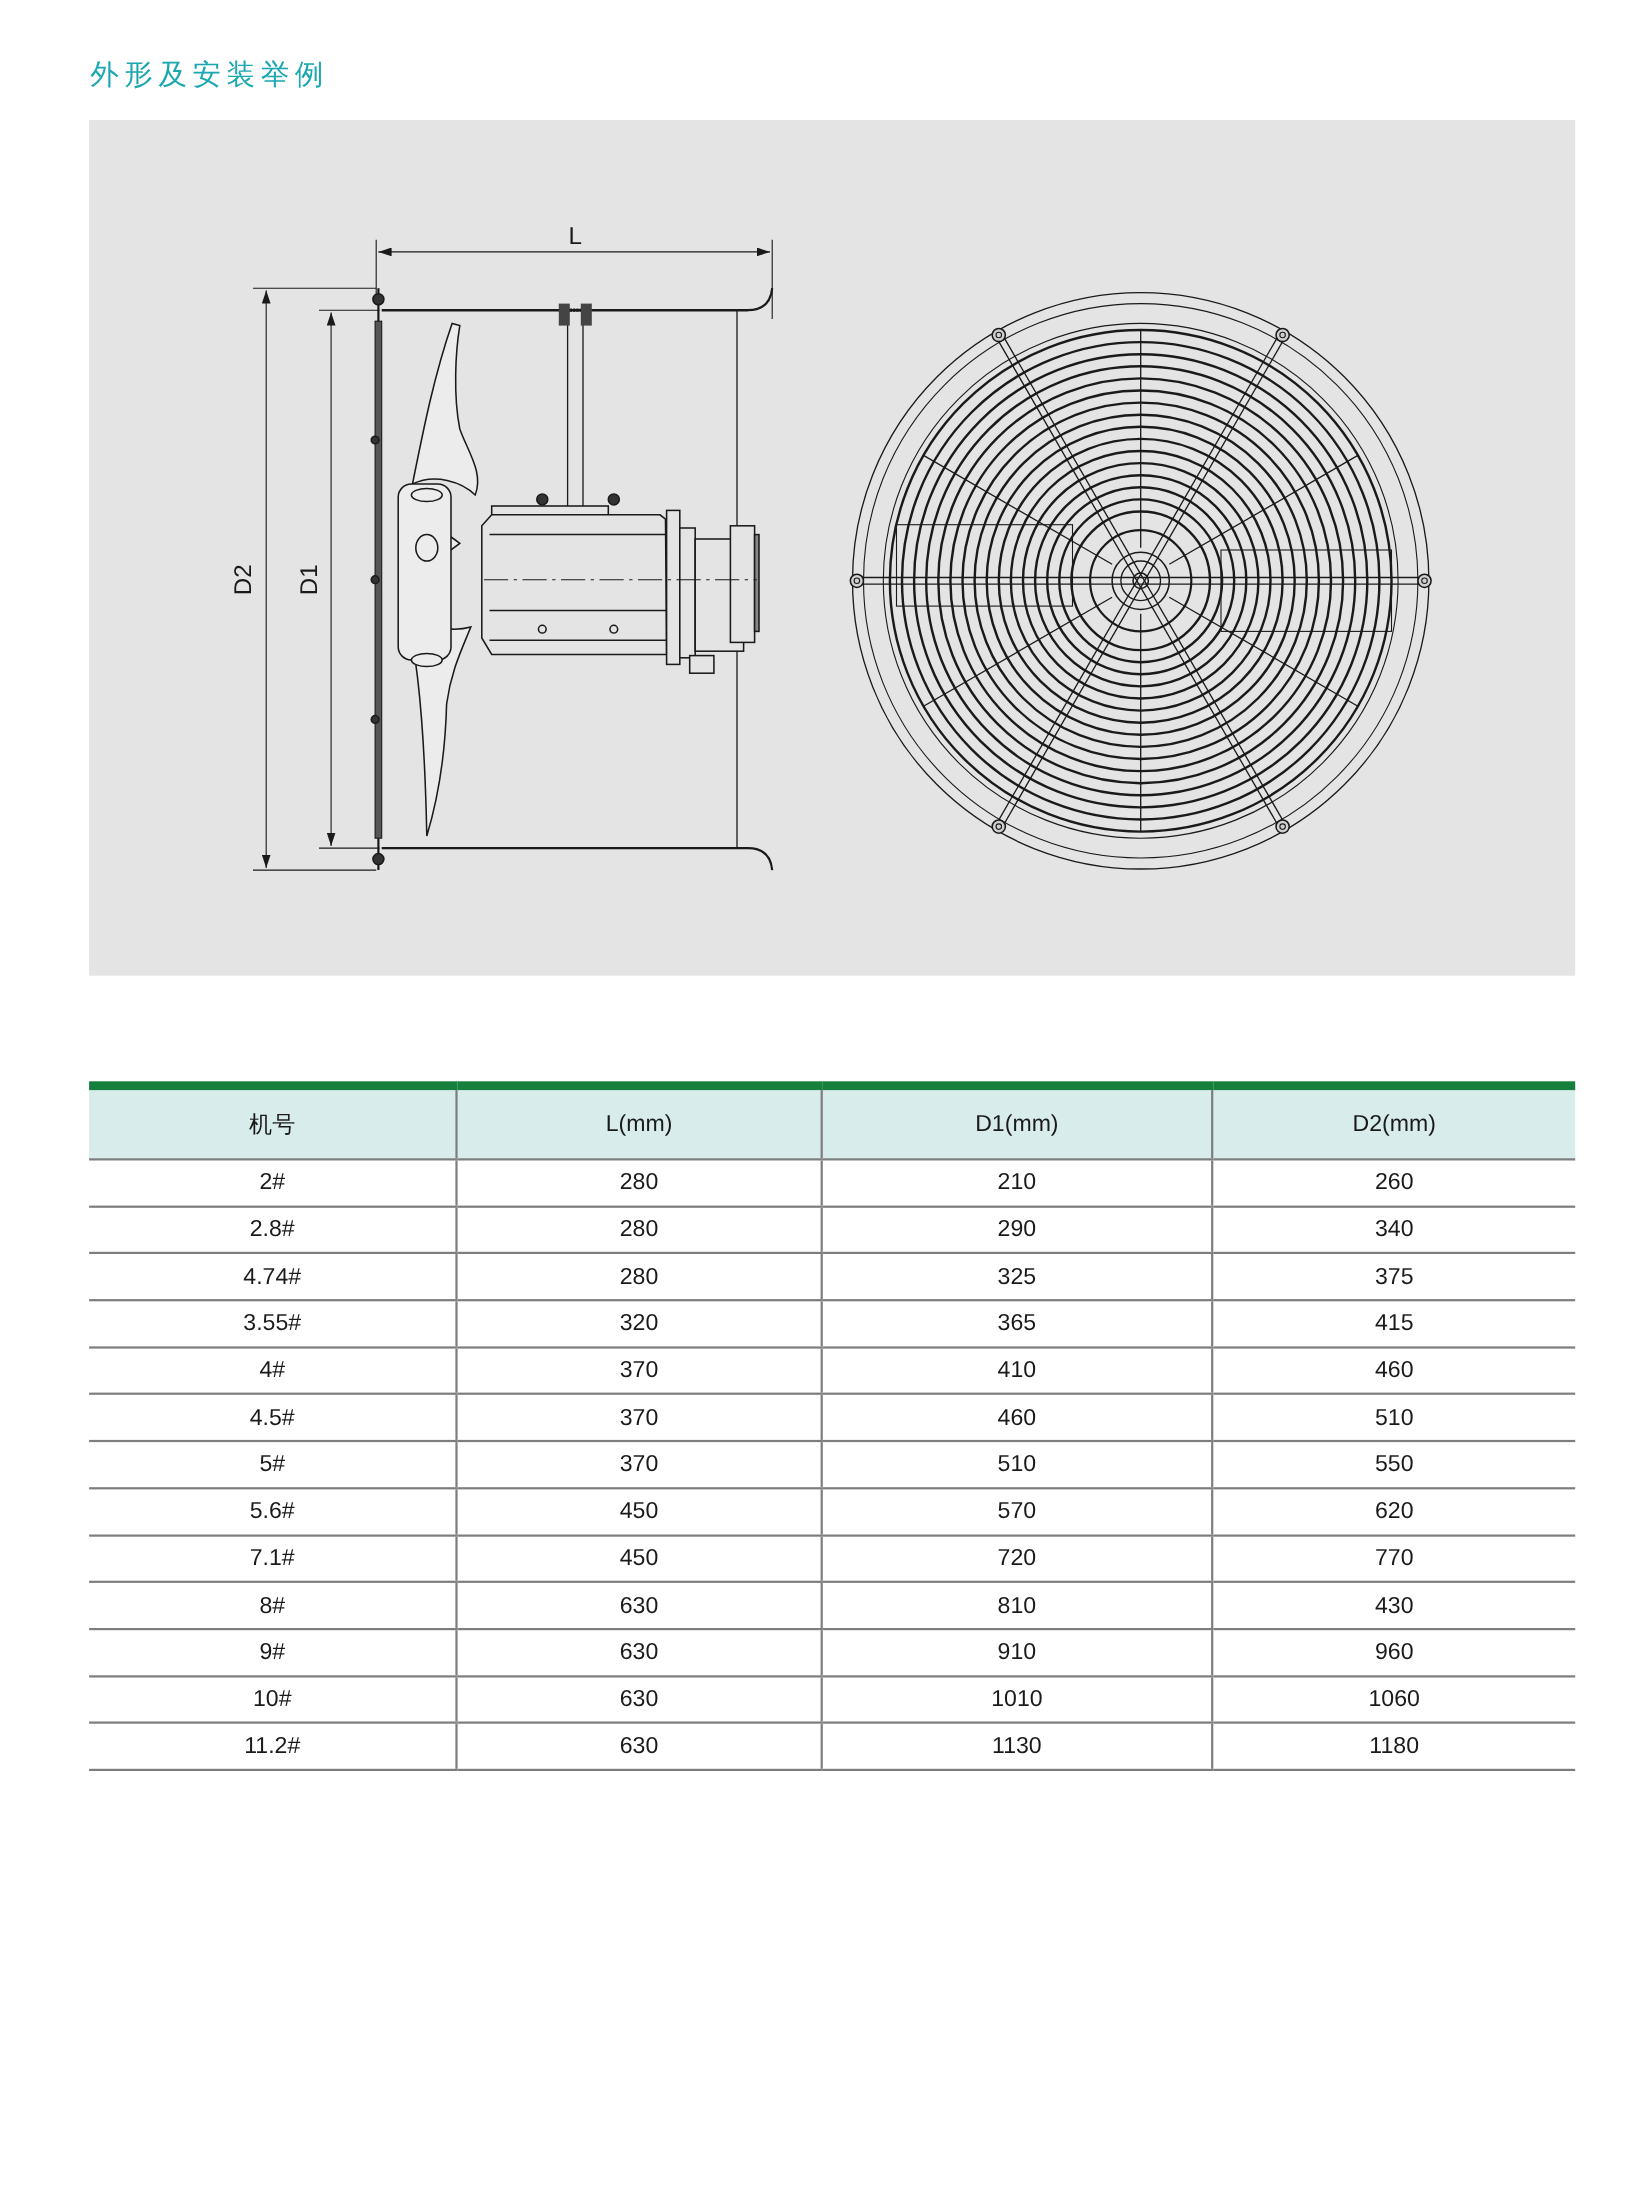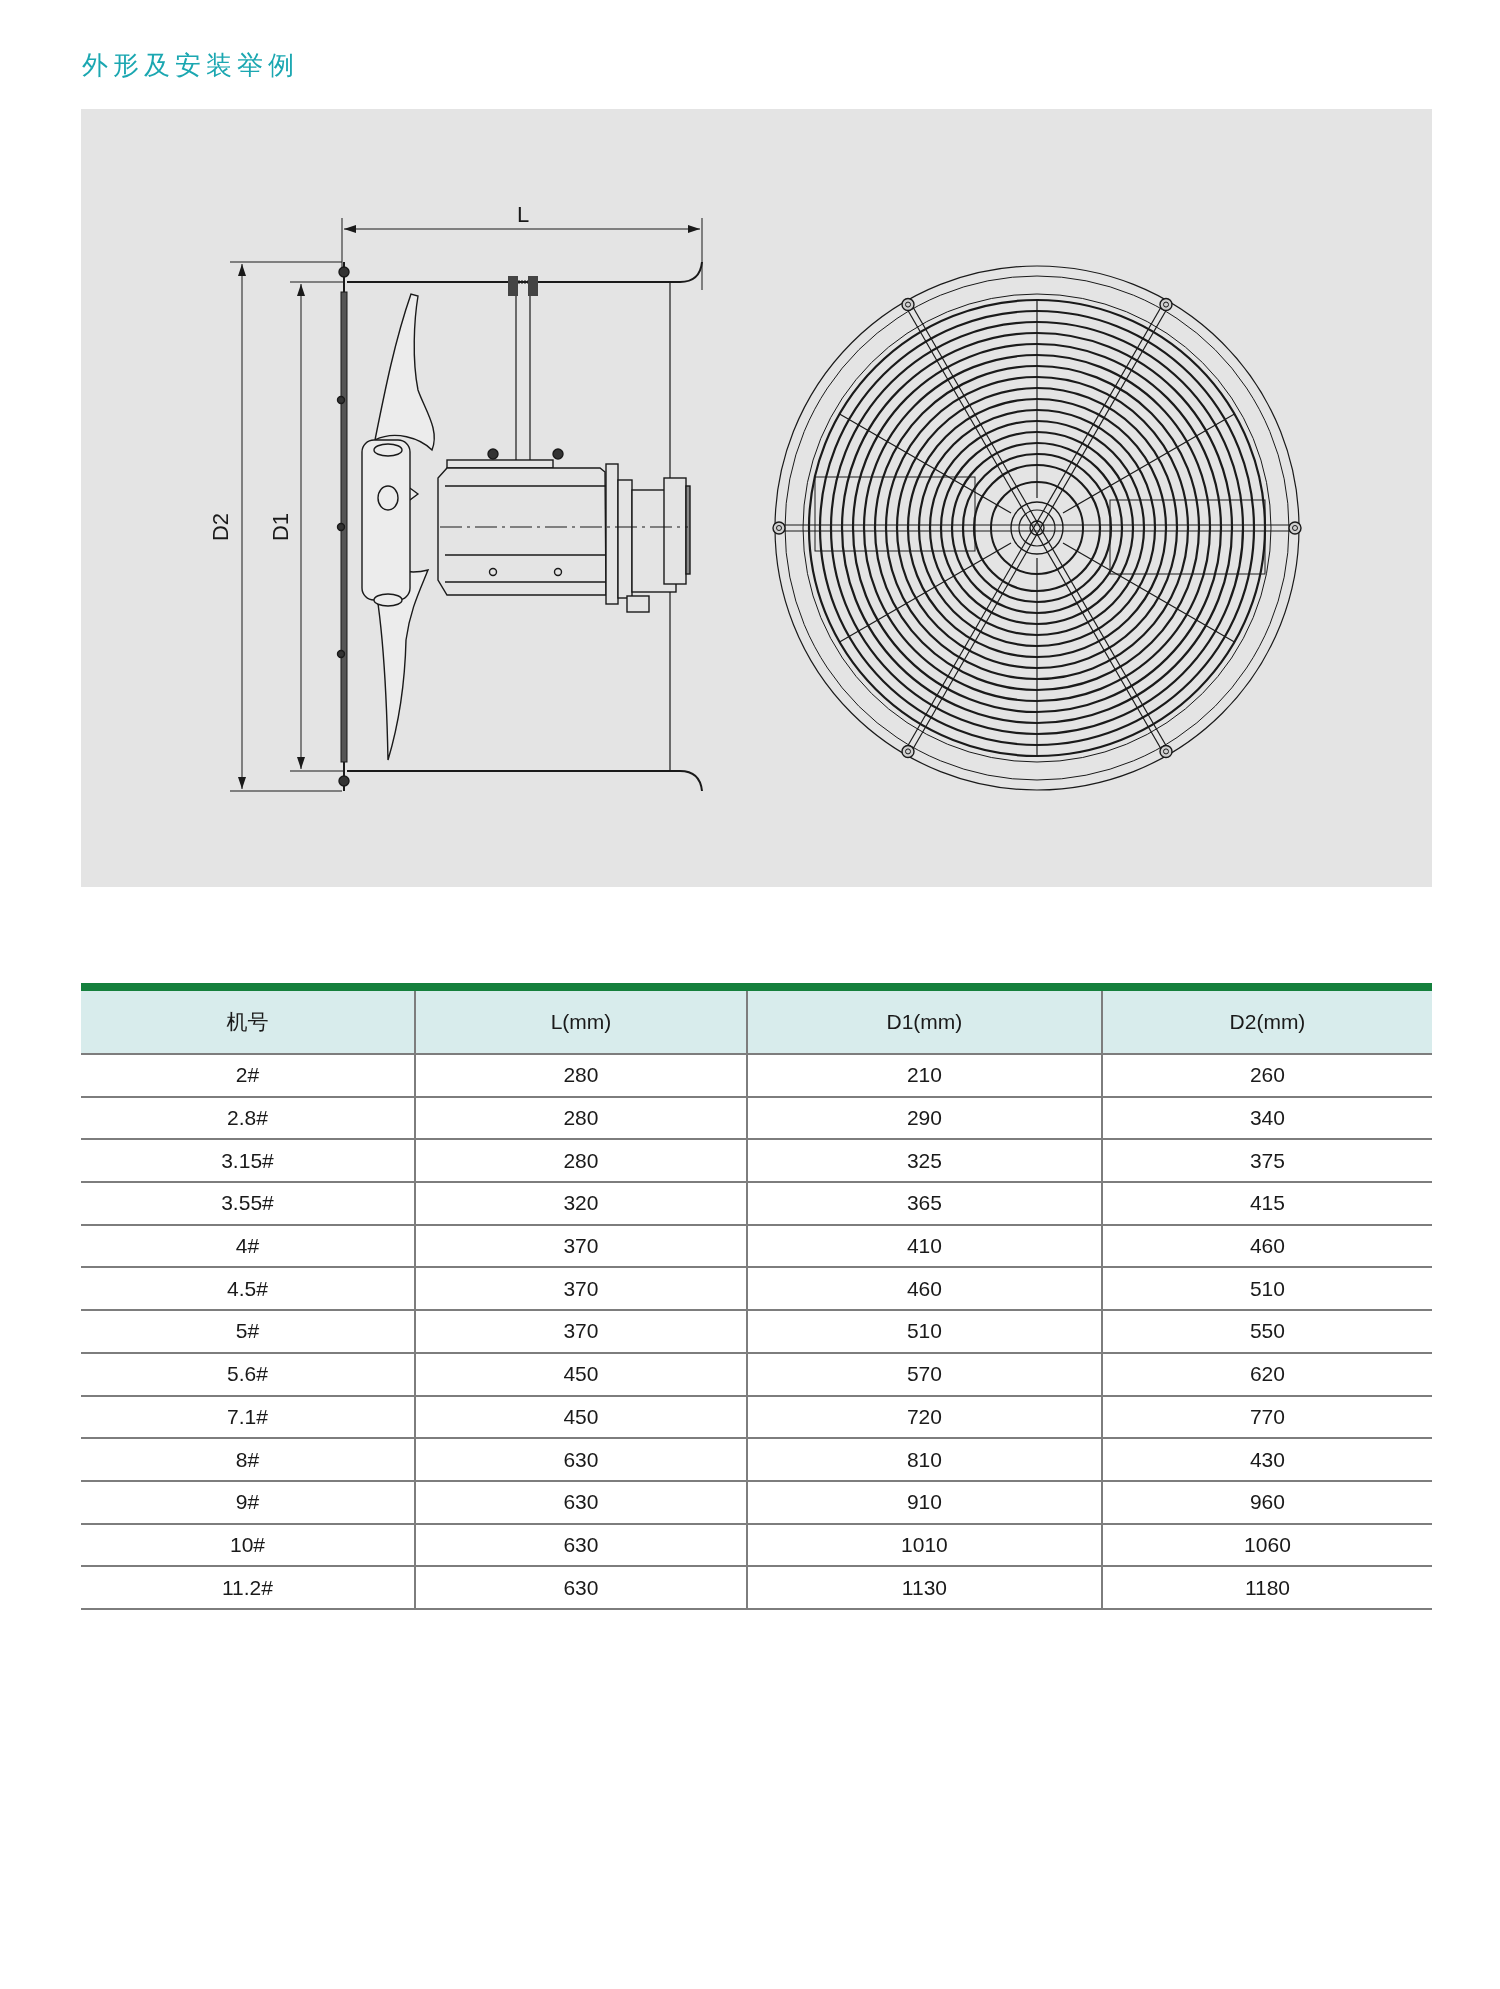--- a/index.html
+++ b/index.html
@@ -1,19 +1,19 @@
 <!DOCTYPE html>
 <html><head>
 <meta charset="utf-8">
 <style>
   html, body { margin:0; padding:0; background:#ffffff; }
   body { width:1500px; height:1989px; position:relative; overflow:hidden;
          font-family:"Liberation Sans", "DejaVu Sans", sans-serif; color:#1a1a1a; }
   .title { position:absolute; left:82px; top:50px; font-size:26px; letter-spacing:5px;
-           color:#1ba7b1; font-family:Liberation Mono, monospace; line-height:34px; }
+           color:#1ba7b1; font-family:Liberation Sans, sans-serif; line-height:34px; }
   .panel { position:absolute; left:81px; top:109px; width:1351px; height:778px; background:#e4e4e4; }
   .panel svg { position:absolute; left:0; top:0; }
   .dimlabel { font-family:"Liberation Sans", sans-serif; font-size:22px; fill:#1a1a1a; }
   table.spec { position:absolute; left:81px; top:983px; width:1351px; border-collapse:collapse;
                font-family:"Liberation Sans", sans-serif; font-size:21px; }
   table.spec th, table.spec td { text-align:center; border-bottom:2px solid #7d7d7d; padding:0;
                font-weight:normal; }
   table.spec th { background:#d8ecec; height:62px; border-top:8px solid #15803d; }
   table.spec td { height:40.7px; }
   table.spec th + th, table.spec td + td { border-left:2px solid #7d7d7d; }
@@ -182,21 +182,21 @@
         <td>210</td>
         <td>260</td>
       </tr>
       <tr>
         <td>2.8#</td>
         <td>280</td>
         <td>290</td>
         <td>340</td>
       </tr>
       <tr>
-        <td>3.15#</td>
+        <td>4.74#</td>
         <td>280</td>
         <td>325</td>
         <td>375</td>
       </tr>
       <tr>
         <td>3.55#</td>
         <td>320</td>
         <td>365</td>
         <td>415</td>
       </tr>

